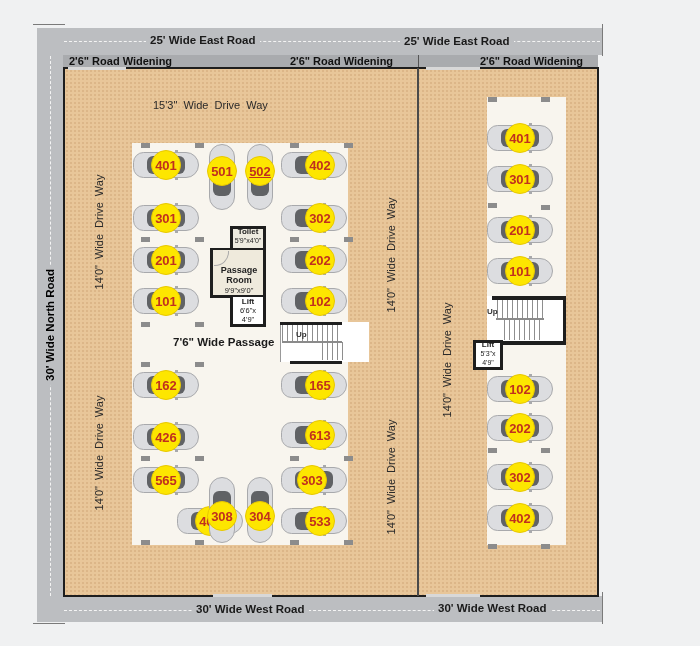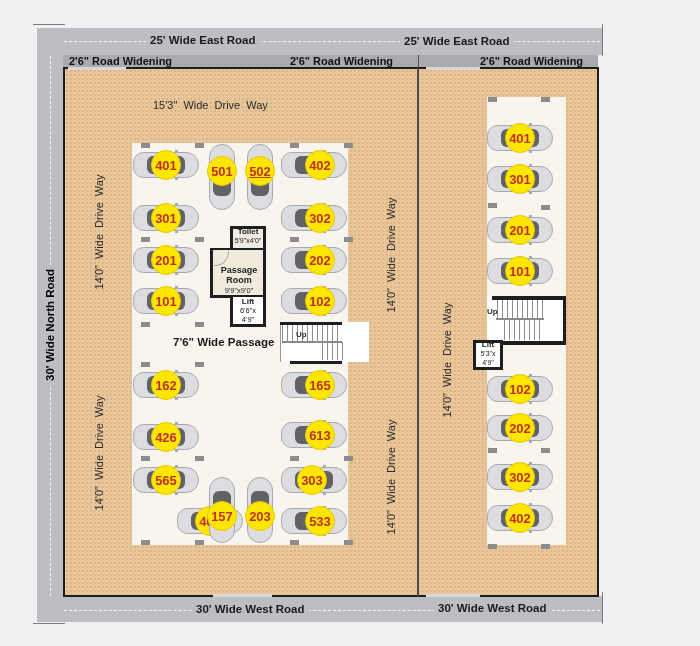--- a/index.html
+++ b/index.html
@@ -245,26 +245,26 @@
   </div>
 <div class="car-v" style="left:245px;top:144px;">
     <div class="body"></div>
     <div class="cab"></div>
     <div class="badge" style="top:12px;text-decoration:underline;">502</div>
   </div>
 
 <div class="car-v" style="left:207px;top:477px;">
     <div class="body"></div>
     <div class="cab"></div>
-    <div class="badge" style="top:24px;">157</div>
+    <div class="badge" style="top:24px;">308</div>
   </div>
 <div class="car-v" style="left:245px;top:477px;">
     <div class="body"></div>
     <div class="cab"></div>
-    <div class="badge" style="top:24px;">203</div>
+    <div class="badge" style="top:24px;">304</div>
   </div>
 
 <div class="room" style="left:230px;top:226px;width:36px;height:24px;border:3px solid #1e1e1e;border-bottom:none;background:#eeebe0;"></div>
 <div class="room-label" style="left:228px;top:228px;width:40px;font-size:8px;font-weight:bold;"><span>Toilet</span><br><span style="font-weight:normal;font-size:7px;">5'9"x4'0"</span></div>
 <div class="abs" style="left:232px;top:250px;width:32px;height:10px;background:repeating-linear-gradient(90deg,#6a6a6a 0 2px,#9a9a9a 2px 4px);"></div>
 
 <div class="room" style="left:210px;top:248px;width:56px;height:50px;border:3px solid #1e1e1e;border-top:2px solid #1e1e1e;background:#efeadc;"></div>
 <div class="abs" style="left:214px;top:251px;width:14px;height:14px;border-right:1px solid #aaa;border-bottom:1px solid #aaa;border-radius:0 0 14px 0;"></div>
 <div class="room-label" style="left:210px;top:266px;width:58px;font-size:9px;font-weight:bold;"><span>Passage Room</span><br><span style="font-weight:normal;font-size:7.5px;">9'9"x9'0"</span></div>
 

